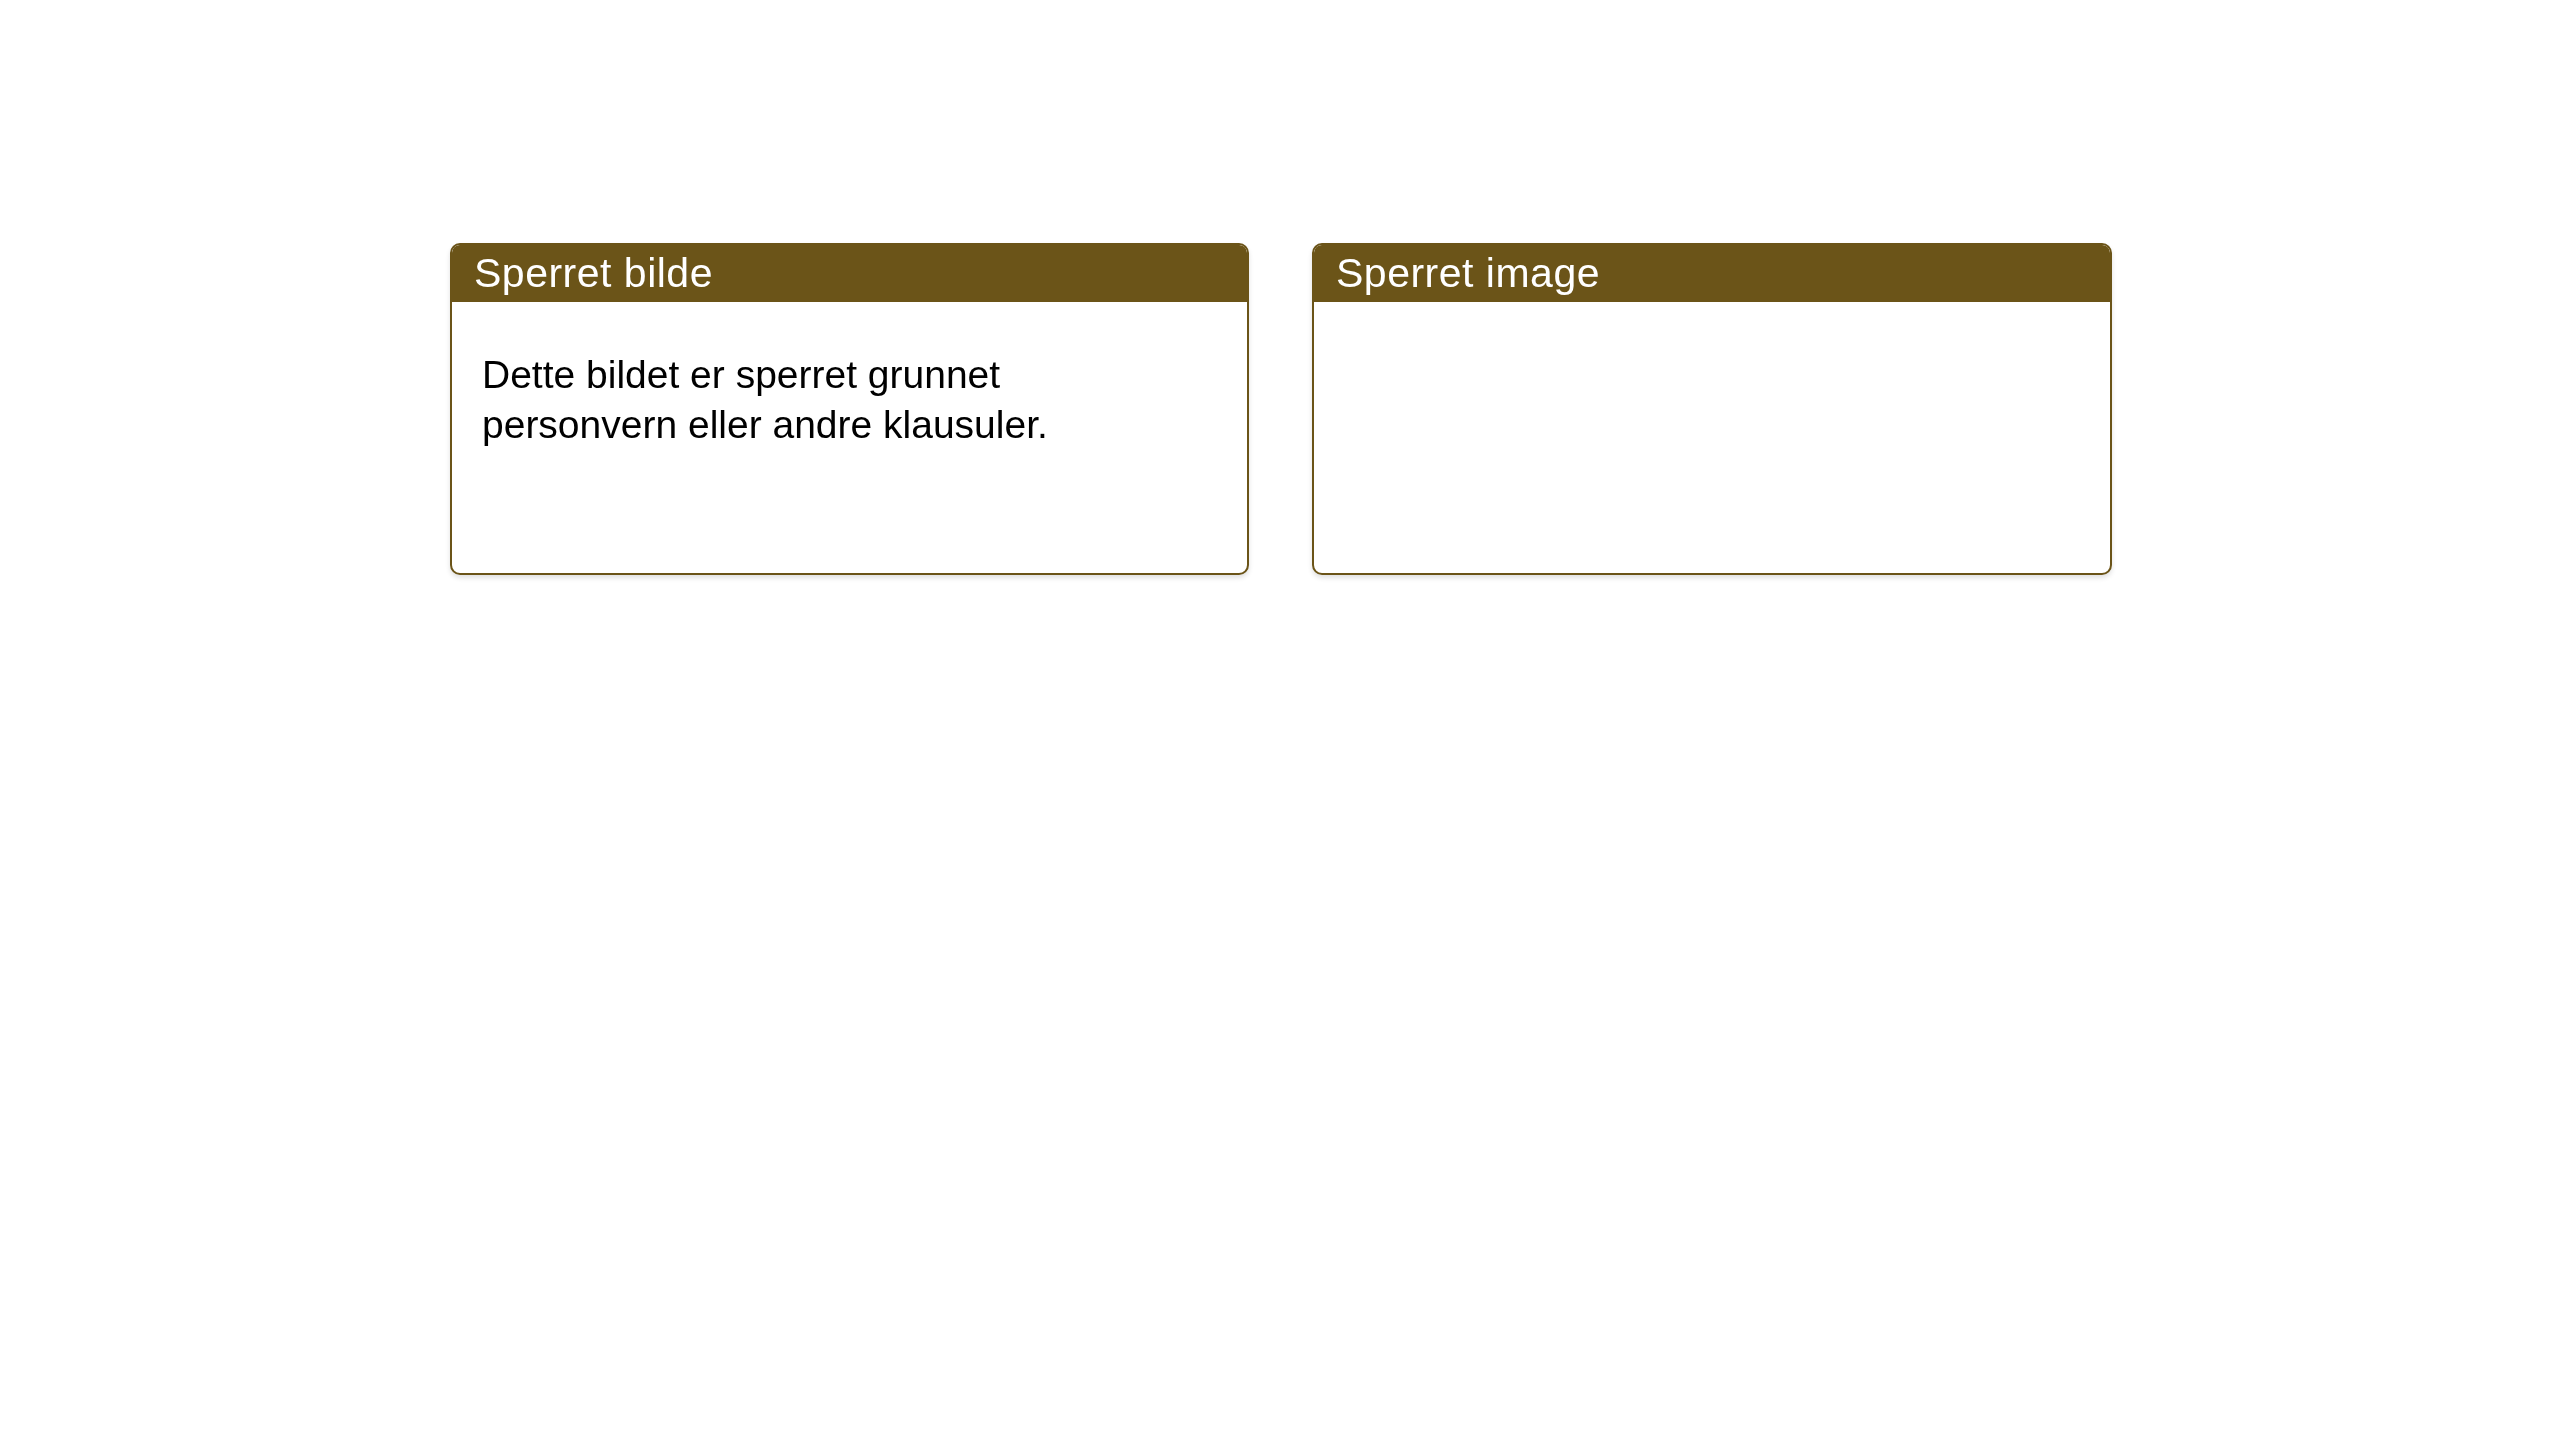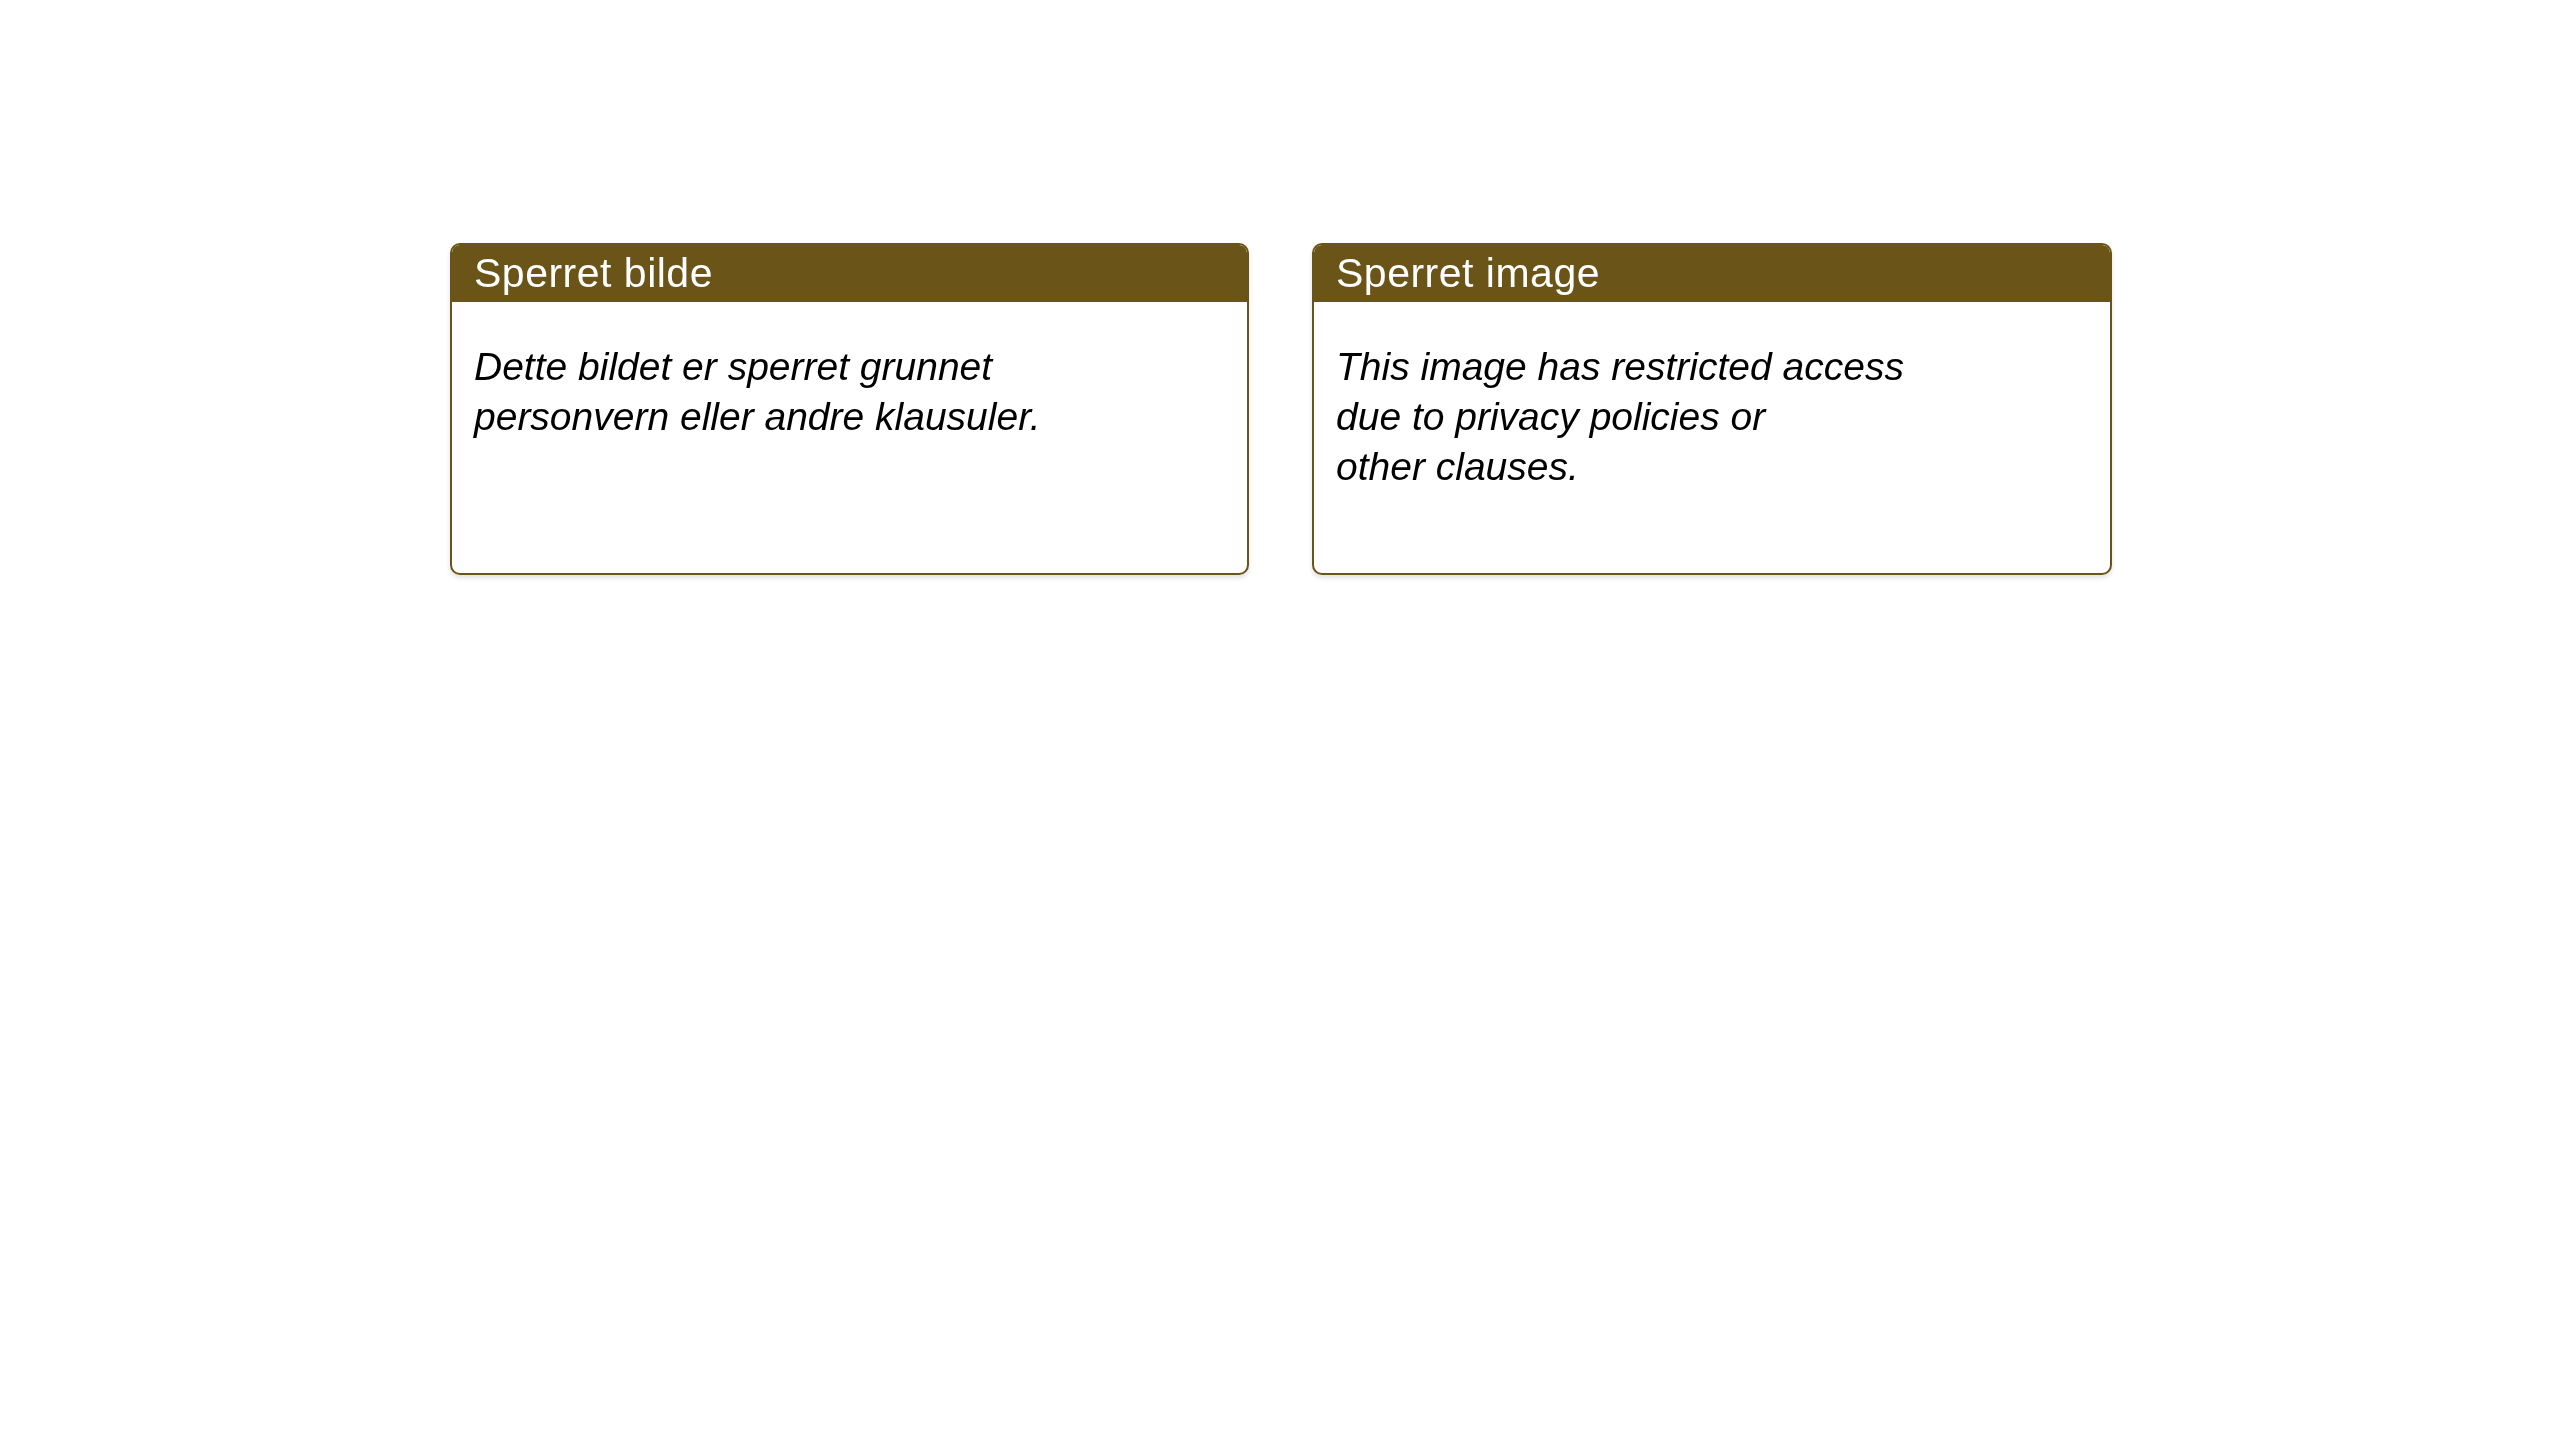--- a/index.html
+++ b/index.html
@@ -42,27 +42,26 @@
     font-size: 41px;
     line-height: 1;
     font-weight: 400;
     letter-spacing: 0.5px;
     white-space: nowrap;
   }
   .card-body {
     padding: 40px 24px 0 22px;
   }
   .card-text {
-    margin: 0;
+    margin: 8px;
     color: #000000;
     font-size: 39px;
     line-height: 50px;
     font-weight: 400;
     white-space: pre-line;
-    font-style: italic;
   }
 </style>
 </head>
 <body>
 
 <div class="canvas">
 
   <section class="card card-left">
     <header class="card-header">
       <span class="card-title">Sperret bilde</span>
@@ -70,20 +69,15 @@
     <div class="card-body">
       <p class="card-text">Dette bildet er sperret grunnet
 personvern eller andre klausuler.</p>
     </div>
   </section>
 
   <section class="card card-right">
     <header class="card-header">
       <span class="card-title">Sperret image</span>
     </header>
-    <div class="card-body">
-      <p class="card-text">This image has restricted access
-due to privacy policies or
-other clauses.</p>
-    </div>
   </section>
 
 </div>
 
 </body></html>

